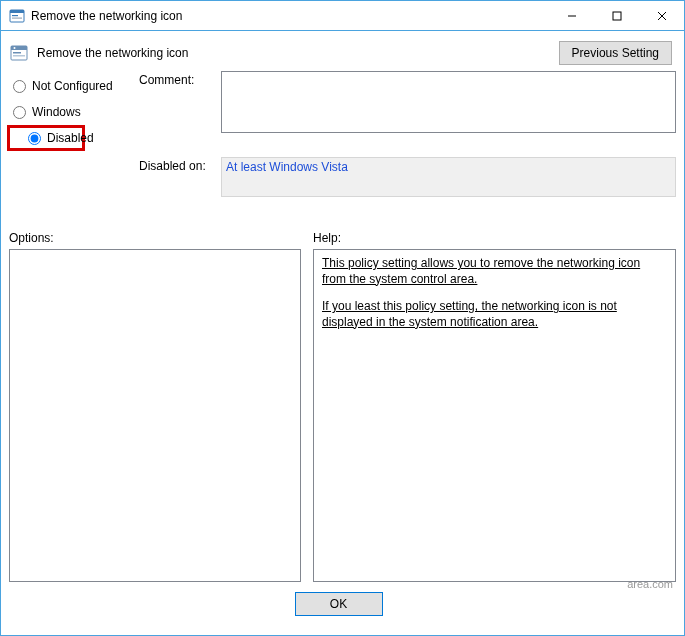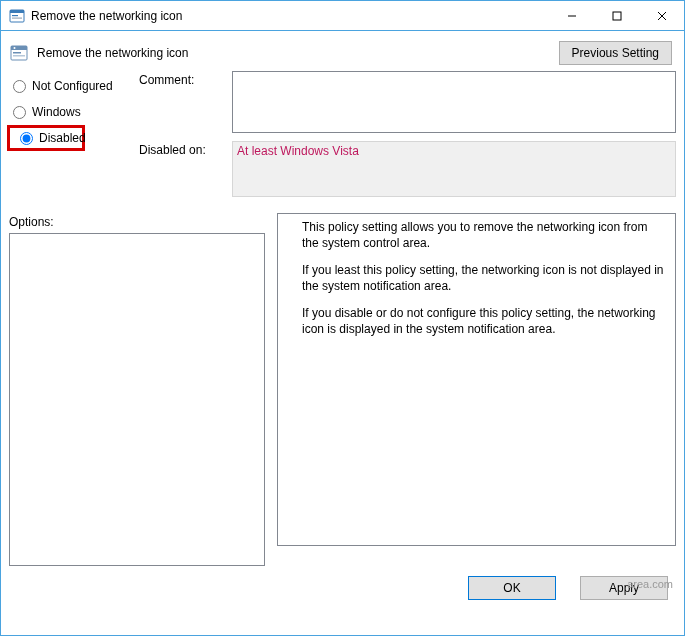--- a/index.html
+++ b/index.html
@@ -73,83 +73,82 @@
   }
   .radio-row {
     display: flex;
     align-items: center;
     height: 26px;
     padding-left: 2px;
   }
   .radio-row input { margin: 0 6px 0 2px; }
   .highlight {
     border: 3px solid #d60000;
-    padding-left: 8px;
+    padding-left: 16px;
     margin-left: -2px;
     width: 78px;
   }
   .fields-col { flex: 1; }
   .field-row {
     display: flex;
     align-items: flex-start;
-    margin-bottom: 8px;
-    gap: 11px;
+    margin-bottom: 24px;
   }
   .field-label {
     width: 82px;
     text-align: left;
     padding-top: 2px;
   }
   .comment-box {
     flex: 1;
     height: 62px;
     border: 1px solid #828790;
     background: #fff;
     resize: none;
     font-family: inherit;
     font-size: 12px;
     padding: 2px 4px;
     overflow-y: scroll;
   }
   .supported-box {
     flex: 1;
-    height: 56px;
+    height: 40px;
     border: 1px solid #d6d6d6;
     background: #f0f0f0;
     resize: none;
     font-family: inherit;
     font-size: 12px;
     padding: 2px 4px;
-    color: #be185d;
+    color: #1d4ed8;
     overflow-y: scroll;
   }
   .lower {
     display: flex;
     gap: 12px;
     margin-top: 8px;
   }
   .pane {
     display: flex;
     flex-direction: column;
   }
-  .pane.left { width: 256px; }
+  .pane.left { width: 292px; }
   .pane.right { flex: 1; }
   .pane-label { height: 20px; padding-top:2px;}
   .options-box, .help-box {
     border: 1px solid #828790;
     background: #fff;
     height: 333px;
     padding: 6px 8px;
     font-size: 12px;
     overflow: auto;
   }
-  .help-box p { margin: 0 0 12px 16px; line-height: 1.3; }
+  .help-box p { margin: 0 0 12px 0; line-height: 1.3; text-decoration: underline; }
   .footer {
     display: flex;
-    justify-content: flex-end;
+    justify-content: center;
     gap: 24px;
     padding: 10px 8px 0 0;
   }
   .watermark {
     position: absolute;
     right: 12px;
     bottom: 46px;
     color: #999;
     font-size: 11px;
     font-family: Arial, sans-serif;
@@ -237,27 +236,26 @@
       </div>
     </div>
   </div>
 
   <div class="lower">
     <div class="pane left">
       <div class="pane-label">Options:</div>
       <div class="options-box"></div>
     </div>
     <div class="pane right">
+      <div class="pane-label">Help:</div>
       <div class="help-box" id="help-box">
           <p>This policy setting allows you to remove the networking icon from the system control area.</p>
           <p>If you least this policy setting, the networking icon is not displayed in the system notification area.</p>
-          <p>If you disable or do not configure this policy setting, the networking icon is displayed in the system notification area.</p>
         </div>
     </div>
   </div>
 
   <div class="footer">
     <button class="btn primary">OK</button>
-    <button class="btn">Apply</button>
   </div>
 </div>
 
 <div class="watermark">area.com</div>
 
 </body></html>

